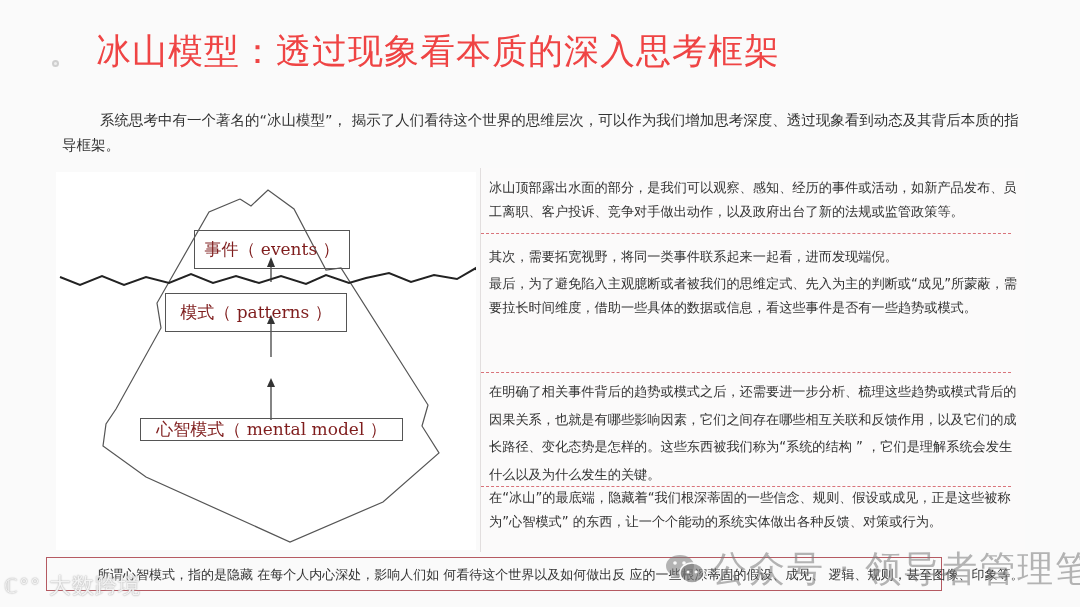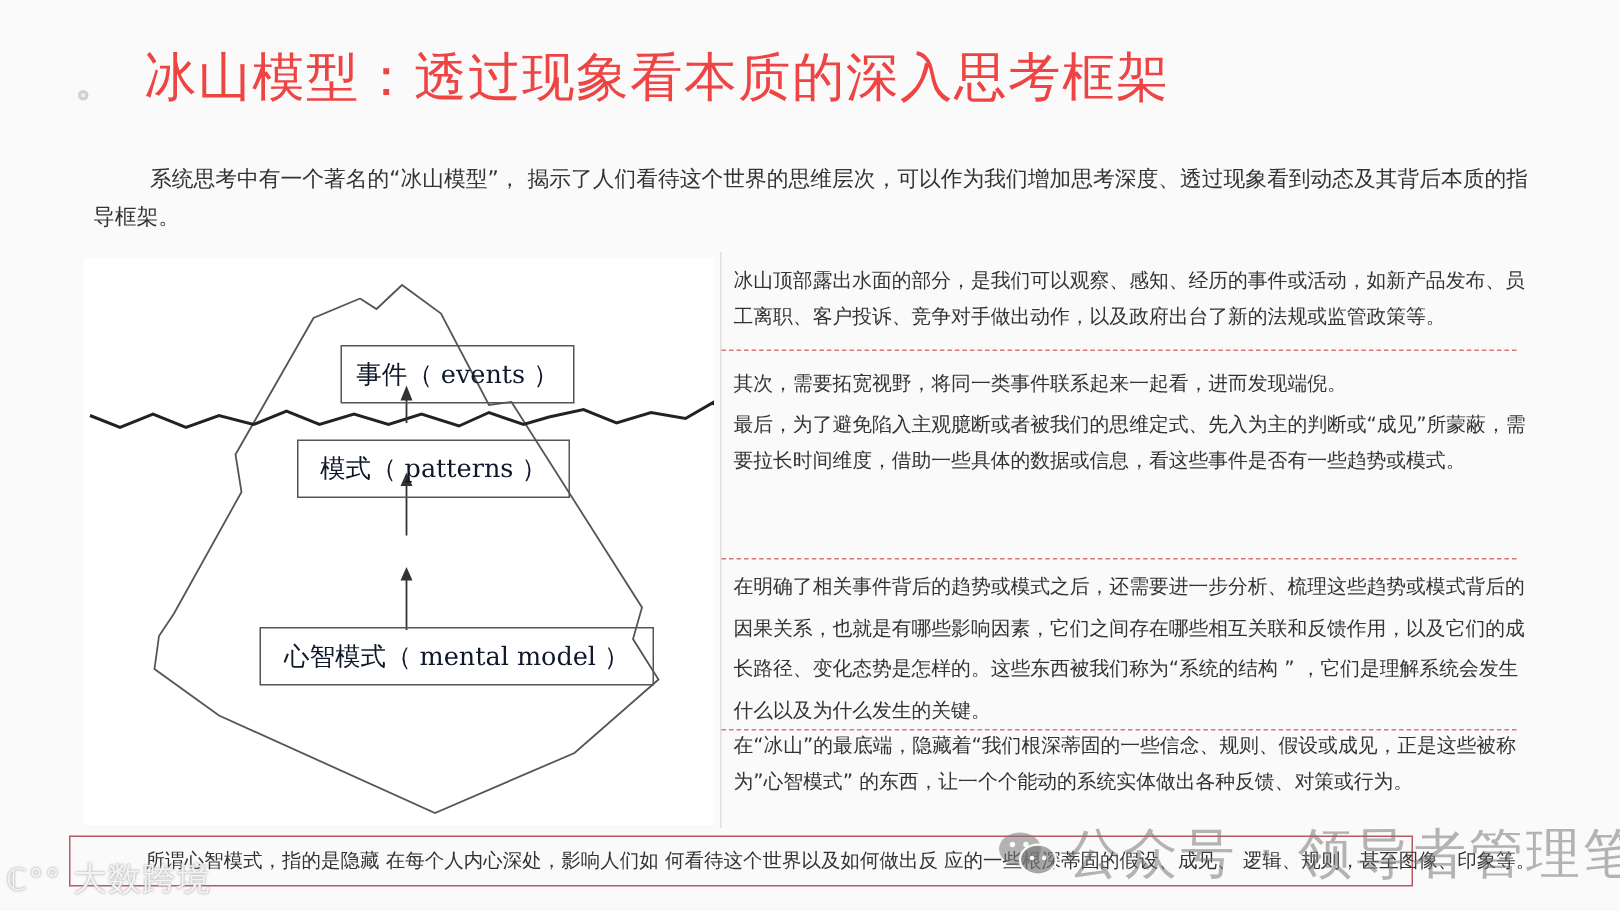--- a/index.html
+++ b/index.html
@@ -23,22 +23,22 @@
   }
   .intro .indent { display:inline-block; width:38px; }
   .diagram-panel {
     position:absolute; left:56px; top:172px; width:420px; height:378px;
     background:#ffffff;
   }
   .diagram-panel svg { position:absolute; left:0; top:0; }
   .layer-box {
     position:absolute; border:1.3px solid #555; background:transparent;
     font-family: "DejaVu Serif", "Liberation Serif", serif;
-    color:#0f172a; font-size:17px; text-align:center; box-sizing:border-box;
-    display:flex; align-items:center; justify-content:center; white-space:nowrap;margin-left:33px;
+    color:#7f1d1d; font-size:17px; text-align:center; box-sizing:border-box;
+    display:flex; align-items:center; justify-content:center; white-space:nowrap;
   }
   .text-panel {
     position:absolute; left:480px; top:168px; width:544px; height:384px;
     border-left:1px solid #e2dede;
     background:#fbfafa;
   }
   .text-block {
     position:absolute; left:8px; width:530px;
     font-size:13.2px; line-height:24px; color:#333;
   }
@@ -80,21 +80,21 @@
 
     <line x1="215" y1="185" x2="215" y2="150" stroke="#333" stroke-width="1.2"></line>
     <polygon points="211,152 219,152 215,143" fill="#333"></polygon>
     <line x1="215" y1="248" x2="215" y2="213" stroke="#333" stroke-width="1.2"></line>
     <polygon points="211,215 219,215 215,206" fill="#333"></polygon>
     <line x1="215" y1="110" x2="215" y2="90" stroke="#333" stroke-width="1.2"></line>
     <polygon points="211,95 219,95 215,85" fill="#333"></polygon>
   </svg>
   <div class="layer-box" style="left:138px;top:58px;width:156px;height:39px;">事件（ events ）</div>
   <div class="layer-box" style="left:109px;top:121px;width:182px;height:39px;">模式（ patterns ）</div>
-  <div class="layer-box" style="left:84px;top:246px;width:263px;height:39px;">心智模式（ mental model ）</div>
+  <div class="layer-box" style="left:84px;top:246px;width:263px;height:23px;">心智模式（ mental model ）</div>
 </div>
 
 <div class="text-panel">
   <div class="text-block" style="top:8px;">
     <div>冰山顶部露出水面的部分，是我们可以观察、感知、经历的事件或活动，如新产品发布、员工离职、客户投诉、竞争对手做出动作，以及政府出台了新的法规或监管政策等。</div>
   </div>
   <div class="dash-sep" style="top:65px;"></div>
   <div class="text-block" style="top:74px;">
     <div style="margin-top:3px;">其次，需要拓宽视野，将同一类事件联系起来一起看，进而发现端倪。</div>
     <div style="margin-top:3px;">最后，为了避免陷入主观臆断或者被我们的思维定式、先入为主的判断或“成见”所蒙蔽，需要拉长时间维度，借助一些具体的数据或信息，看这些事件是否有一些趋势或模式。</div>

